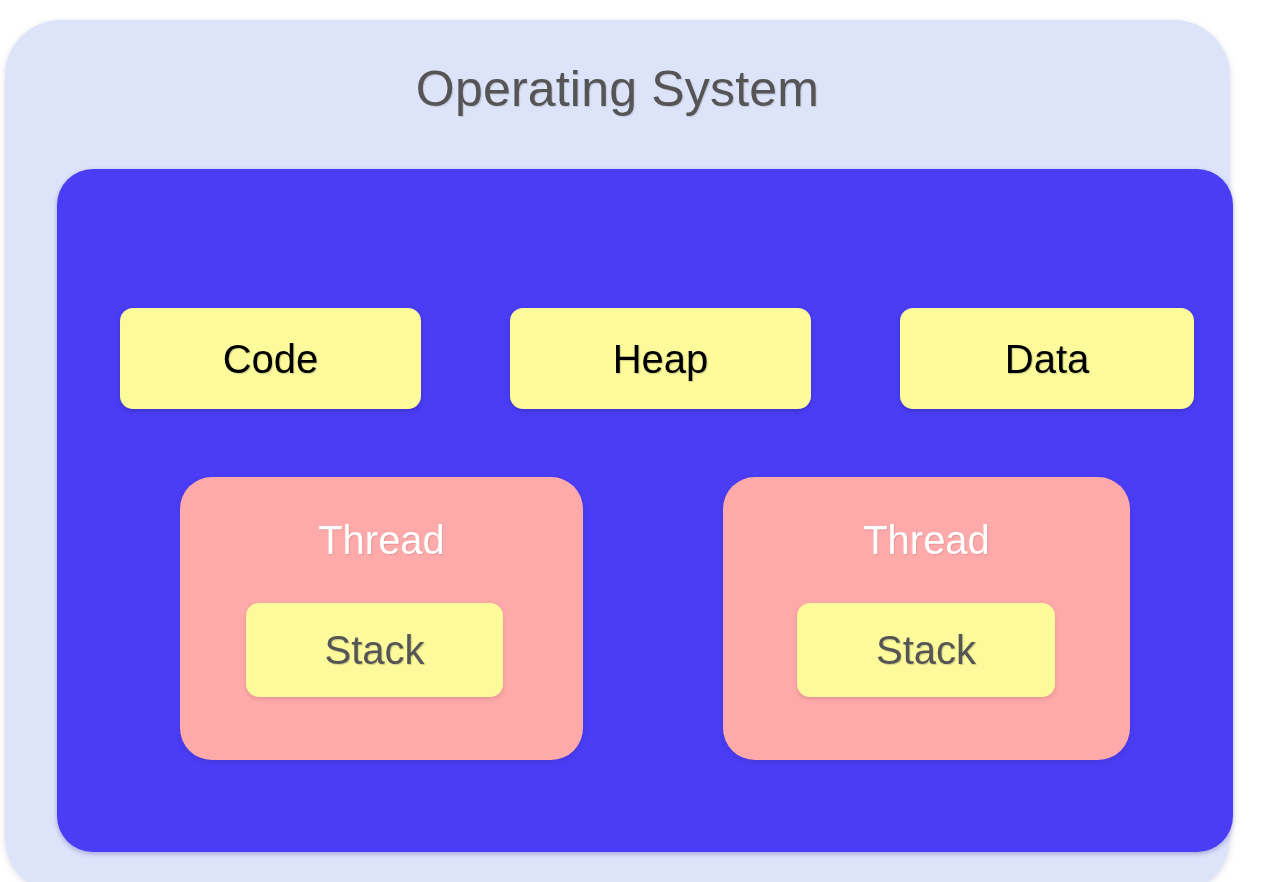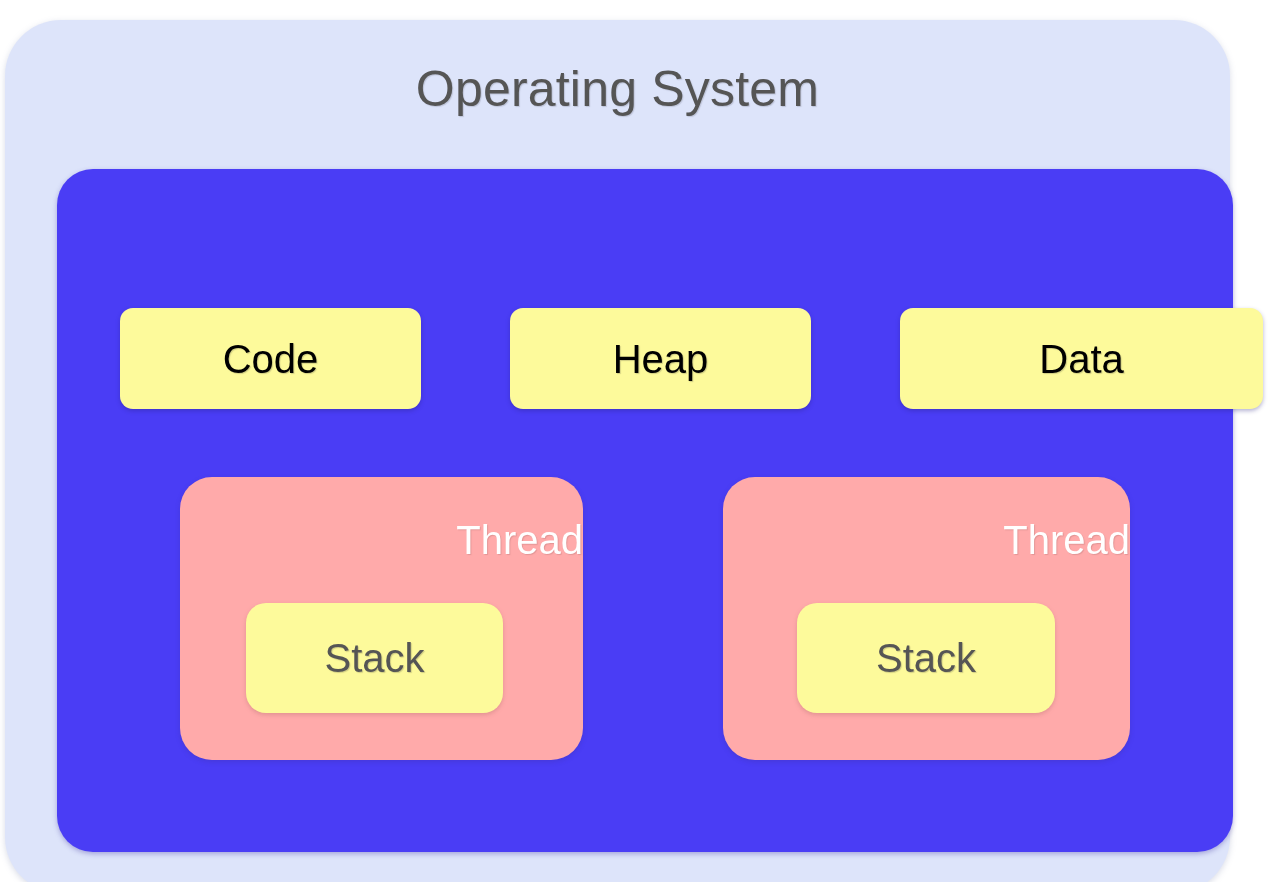--- a/index.html
+++ b/index.html
@@ -93,21 +93,21 @@
     border-radius: 13px;
     box-shadow: 0 2px 4px rgba(40, 35, 130, 0.35);
     display: flex;
     align-items: center;
     justify-content: center;
     box-sizing: border-box;
     pointer-events: auto;
   }
   .segment-box.seg-0 { left: 63px;  width: 301px; }
   .segment-box.seg-1 { left: 453px; width: 301px; text-align: right; }
-  .segment-box.seg-2 { left: 843px; width: 363px; }
+  .segment-box.seg-2 { left: 843px; width: 294px; }
 
   .segment-label {
     font-size: 40px;
     line-height: 1.0;
     color: #000000;
     text-shadow: 1px 1px 1px rgba(170,165,110,0.55);
     white-space: nowrap;
   }
 
   
@@ -121,34 +121,34 @@
     box-sizing: border-box;
   }
   .thread-box.thr-0 { left: 123px; width: 403px; }
   .thread-box.thr-1 { left: 666px; width: 407px; }
 
   .thread-title {
     position: absolute;
     left: 0;
     top: 43px;
     width: 100%;
-    text-align: right;
+    text-align: center;
     font-size: 40px;
     line-height: 1.0;
     color: #ffffff;
     text-shadow: 1px 1px 1px rgba(200,130,130,0.5);
     white-space: nowrap;
   }
 
   .stack-box {
     position: absolute;
     top: 126px;
-    height: 110px;
+    height: 94px;
     background: #fdfa9b;
-    border-radius: 20px;
+    border-radius: 13px;
     box-shadow: 0 2px 4px rgba(190, 120, 120, 0.45);
     display: flex;
     align-items: center;
     justify-content: center;
     box-sizing: border-box;
   }
   .thread-box.thr-0 .stack-box { left: 66px; width: 257px; }
   .thread-box.thr-1 .stack-box { left: 74px; width: 258px; }
 
   .stack-label {

